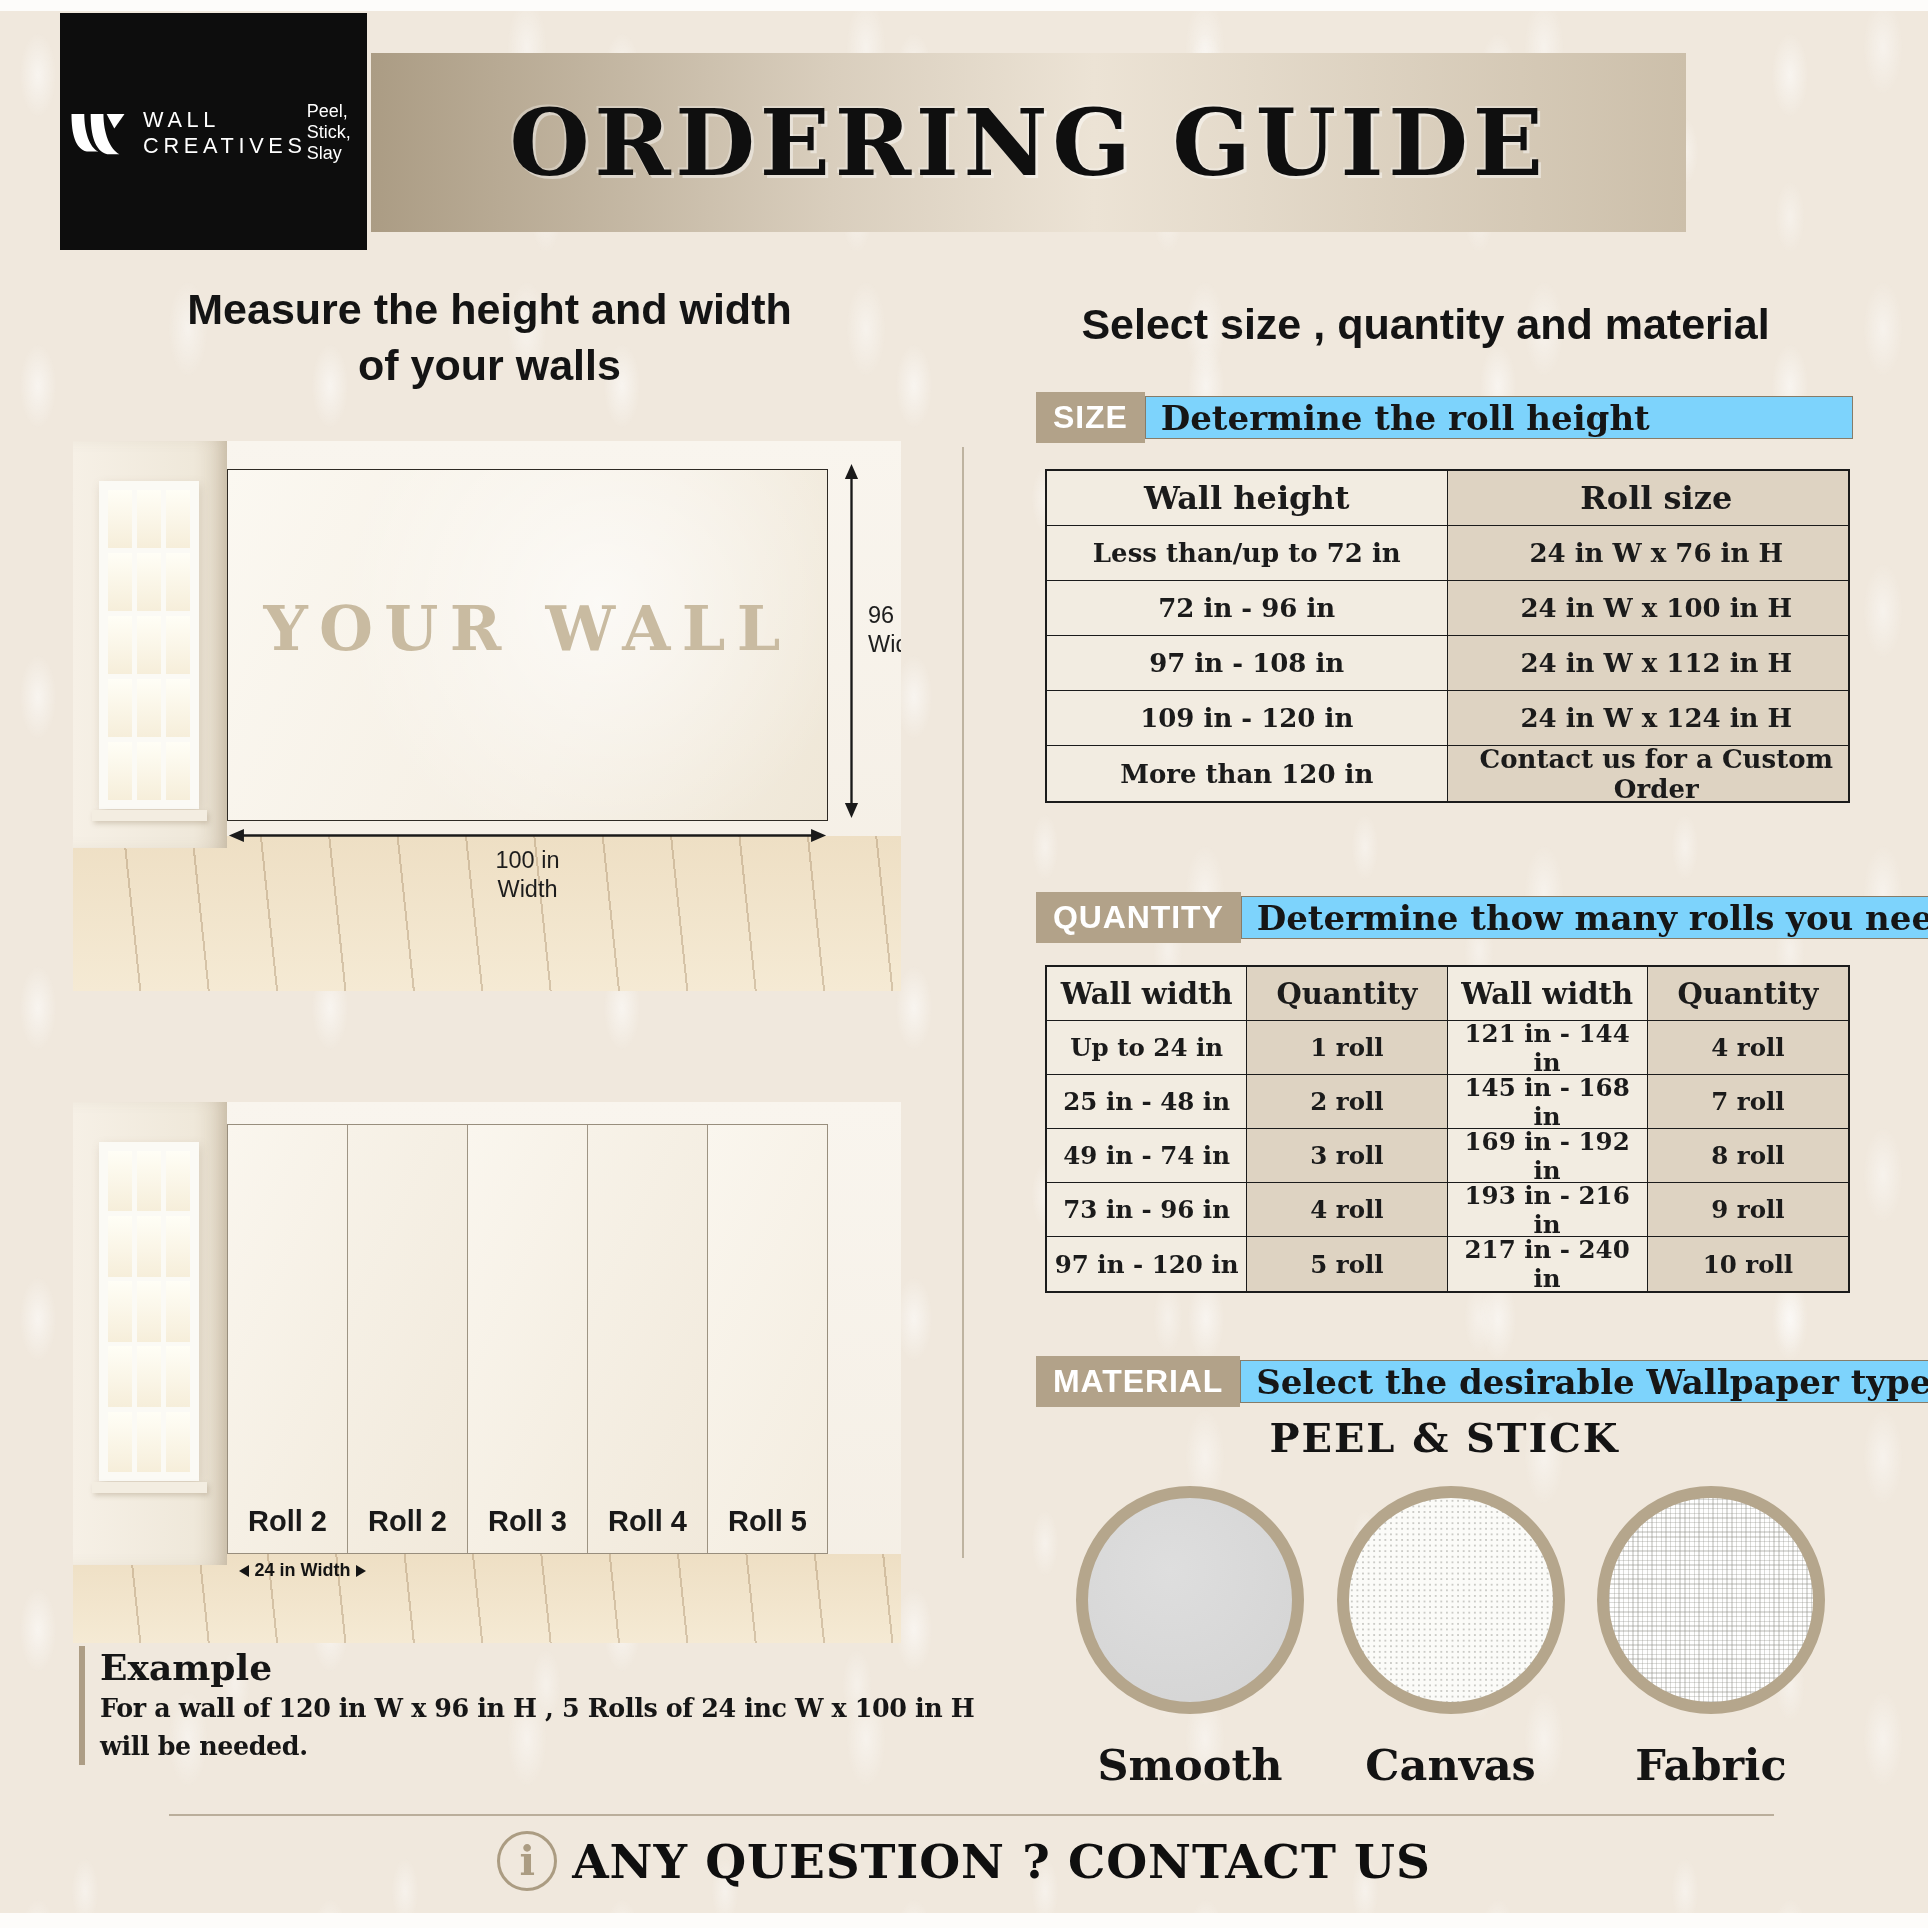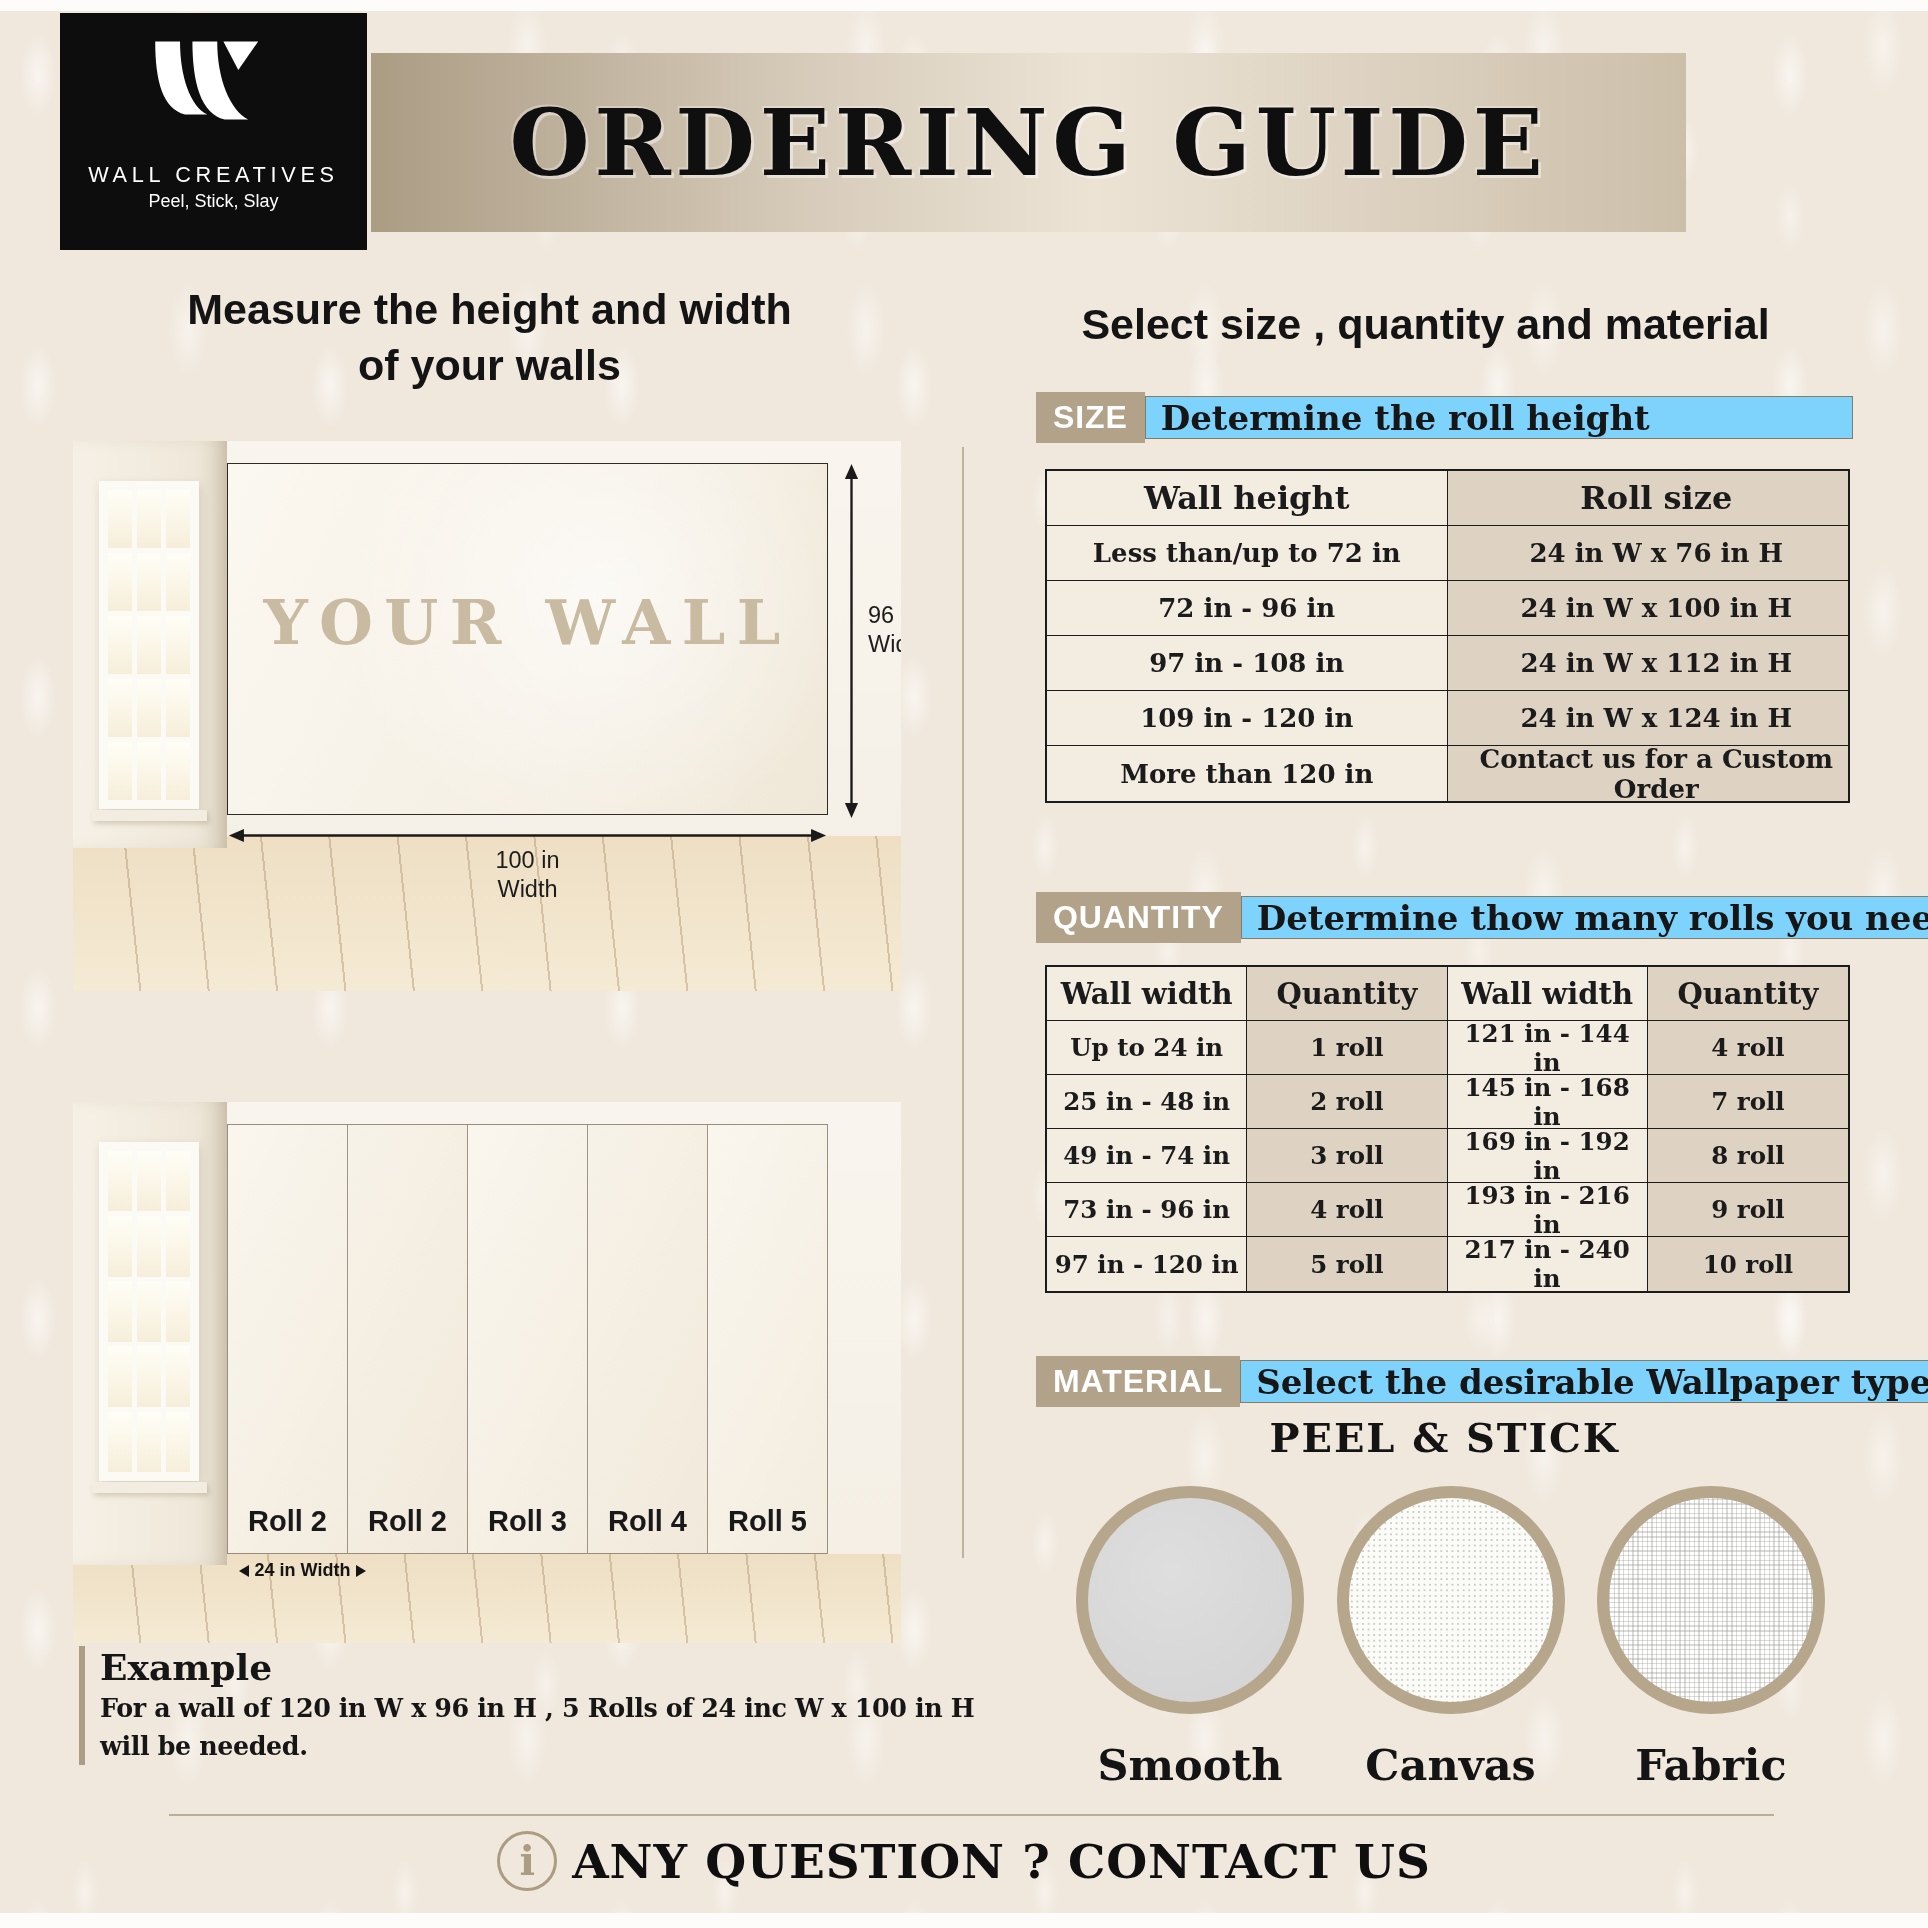--- a/index.html
+++ b/index.html
@@ -17,21 +17,21 @@
       radial-gradient(ellipse 19px 47px at 85px 151px, rgba(255,255,255,.42), rgba(255,255,255,0) 70%),
       radial-gradient(ellipse 28px 68px at 188px 47px, rgba(255,255,255,.45), rgba(255,255,255,0) 70%),
       radial-gradient(ellipse 21px 51px at 235px 217px,rgba(255,255,255,.38), rgba(255,255,255,0) 70%);
     background-size: 292px 311px, 320px 348px, 339px 282px, 311px 367px;
   }
   .edge-strip { position:absolute; left:0; right:0; background:#fdfcfa; z-index:2; }
 
   
   .logo-box {
     position:absolute; left:60px; top:13px; width:307px; height:237px;
-    background:#0d0d0d; z-index:3; display:flex; flex-direction:column;
+    background:#0d0d0d; z-index:3; display:flex; flex-direction:row;
     align-items:center; justify-content:flex-start;
   }
   .logo-mark { width:179px; height:124px; margin-top:21px; }
   .brand-name {
     color:#ffffff; font-size:21.7px; letter-spacing:4.7px; margin-top:3.8px;
     font-family:"Liberation Sans", sans-serif;
   }
   .brand-tagline { color:#ffffff; font-size:18px; margin-top:2.8px; }
 
   .banner {
@@ -270,21 +270,21 @@
           <div class="pane"></div>
         <div class="pane"></div>
           <div class="pane"></div>
           <div class="pane"></div>
         <div class="pane"></div>
           <div class="pane"></div>
           <div class="pane"></div>
       </div>
       <div class="window-sill" style="top:369px;"></div>
     </div>
-    <div class="main-wall" style="left:154px; top:22px; width:601px; height:352px;">
+    <div class="main-wall" style="left:154px; top:28px; width:601px; height:352px;">
       <div class="wall-word">YOUR WALL</div>
     </div>
 
     <svg class="arrow-svg" style="left:768px; top:21px;" width="21" height="358" viewBox="0 0 22 380">
       <line x1="11" y1="14" x2="11" y2="366" stroke="#1a1a1a" stroke-width="2.5"></line>
       <polygon points="11,2 4,18 18,18" fill="#1a1a1a"></polygon>
       <polygon points="11,378 4,362 18,362" fill="#1a1a1a"></polygon>
     </svg>
     <div class="dim-label" style="left:795px; top:160px;">
       <span>96 in</span><br>

